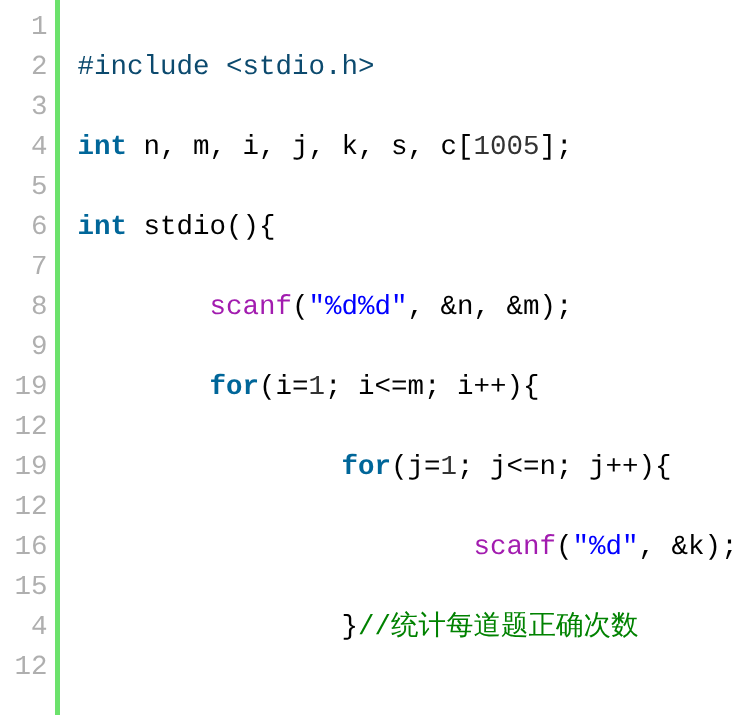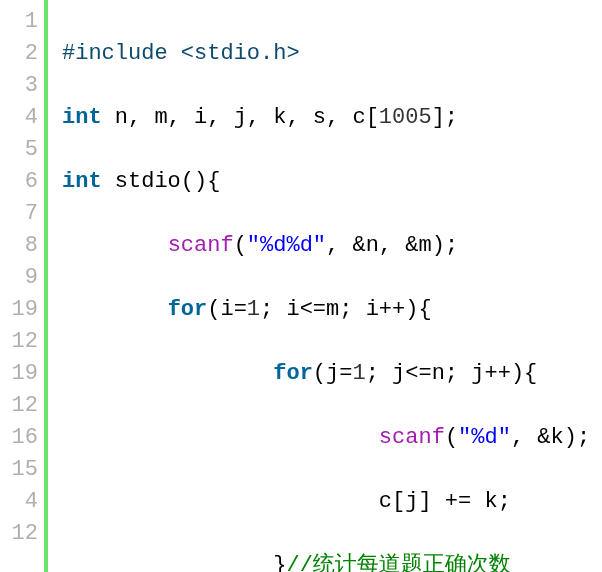--- a/index.html
+++ b/index.html
@@ -64,21 +64,20 @@
     <div class="line">12</div>
   </div>
   <div class="code">
 <div class="line"><span class="pre">#include &lt;stdio.h&gt;</span></div>
 <div class="line"><span class="kw">int</span><span class="txt"> n, m, i, j, k, s, c[</span><span class="num">1005</span><span class="txt">];</span></div>
 <div class="line"><span class="kw">int</span><span class="txt"> stdio(){</span></div>
 <div class="line"><span class="txt">        </span><span class="fn">scanf</span><span class="txt">(</span><span class="str">"%d%d"</span><span class="txt">, &amp;n, &amp;m);</span></div>
 <div class="line"><span class="txt">        </span><span class="kw">for</span><span class="txt">(i=</span><span class="num">1</span><span class="txt">; i&lt;=m; i++){</span></div>
 <div class="line"><span class="txt">                </span><span class="kw">for</span><span class="txt">(j=</span><span class="num">1</span><span class="txt">; j&lt;=n; j++){</span></div>
 <div class="line"><span class="txt">                        </span><span class="fn">scanf</span><span class="txt">(</span><span class="str">"%d"</span><span class="txt">, &amp;k);</span></div>
-<div class="line"><span class="txt">                        c[j] += k;</span></div>
 <div class="line"><span class="txt">                }</span><span class="cmt">//统计每道题正确次数</span></div>
 
 
 
 
 
 
 
 
     

